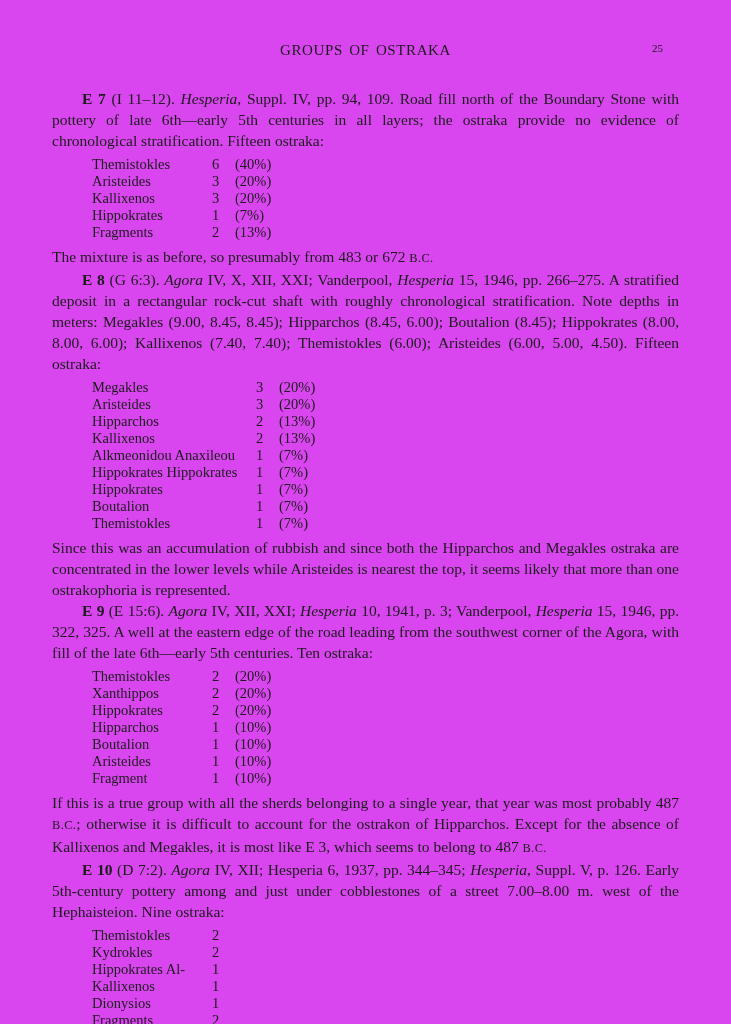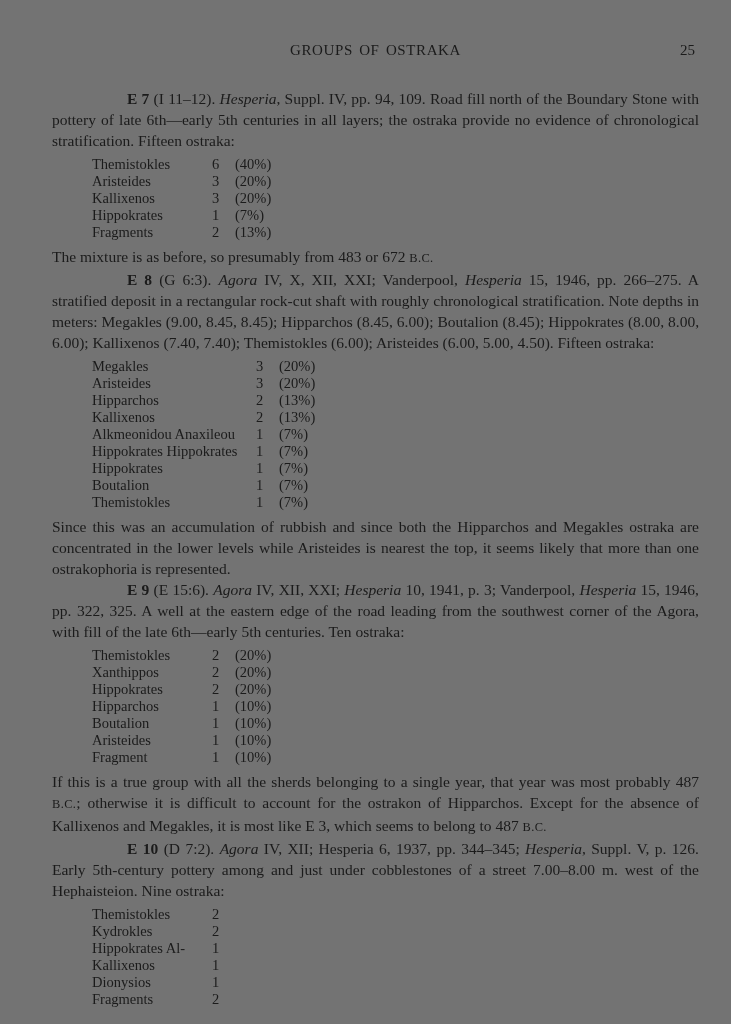--- a/index.html
+++ b/index.html
@@ -2,57 +2,57 @@
 <html><head>
 <meta charset="utf-8">
 <style>
   * { margin: 0; padding: 0; box-sizing: border-box; }
   html, body { background: #e8e8e8; }
   body { width: 731px; margin: 0 auto; }
 
   .page {
     width: 731px;
     height: 1024px;
-    background: #737373;
+    background: #d946ef;
     color: #1b1b1b;
     font-family: "Liberation Serif", "DejaVu Serif", serif;
-    padding: 42px 32px 0 52px;
+    padding: 42px 52px 0 52px;
     overflow: hidden;
     position: relative;
   }
 
   
   .running-head {
     position: relative;
     height: 20px;
     margin-bottom: 26px;
   }
   .running-head .title {
     display: block;
     text-align: center;
     font-size: 15px;
     letter-spacing: 0.6px;
     word-spacing: 2px;
   }
   .running-head .pagenum {
     position: absolute;
-    right: 4px;
+    right: 16px;
     top: 0;
-    font-size: 15px;
+    font-size: 11px;
   }
 
   
   .para {
     font-size: 15.5px;
     line-height: 21px;
     text-align: justify;
   }
   .para.indent { text-indent: 30px; }
 
-  .seg-bold { font-weight: bold; margin-left: 45px; }
+  .seg-bold { font-weight: bold; }
   .seg-italic { font-style: italic; margin-top: 8px; }
   .seg-smallcaps { font-size: 0.8em; letter-spacing: 0.4px; }
 
   
   .otable {
     margin: 5px 0 5px 40px;
     font-size: 14.5px;
     line-height: 17px;
   }
   .trow { display: flex; }

